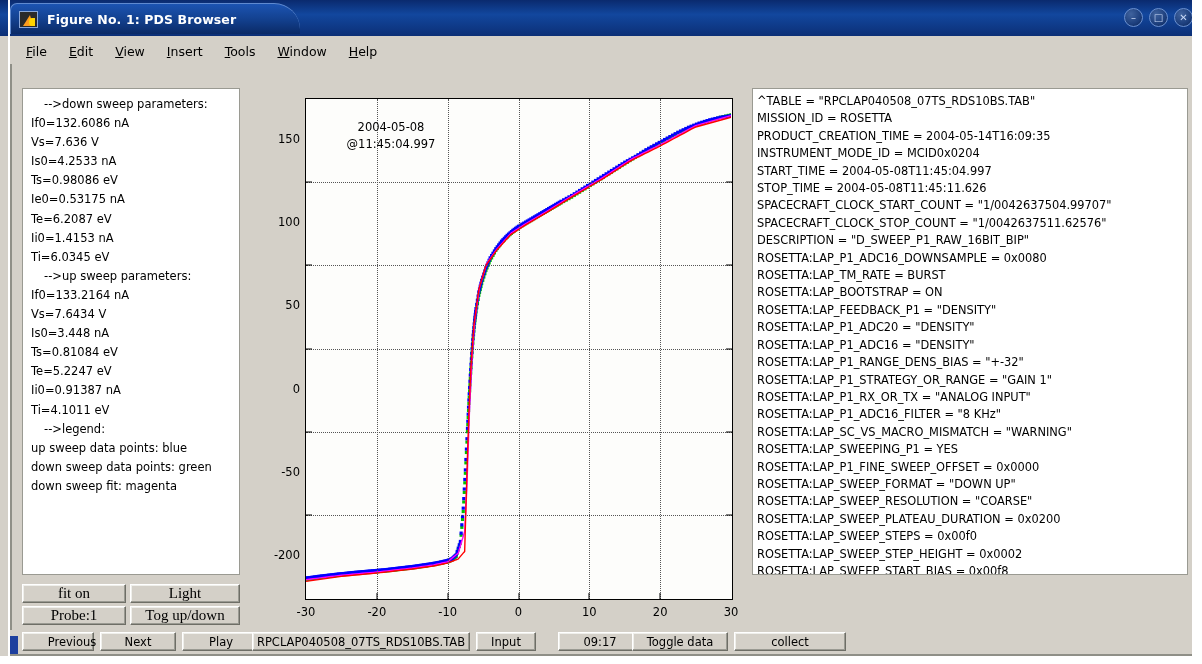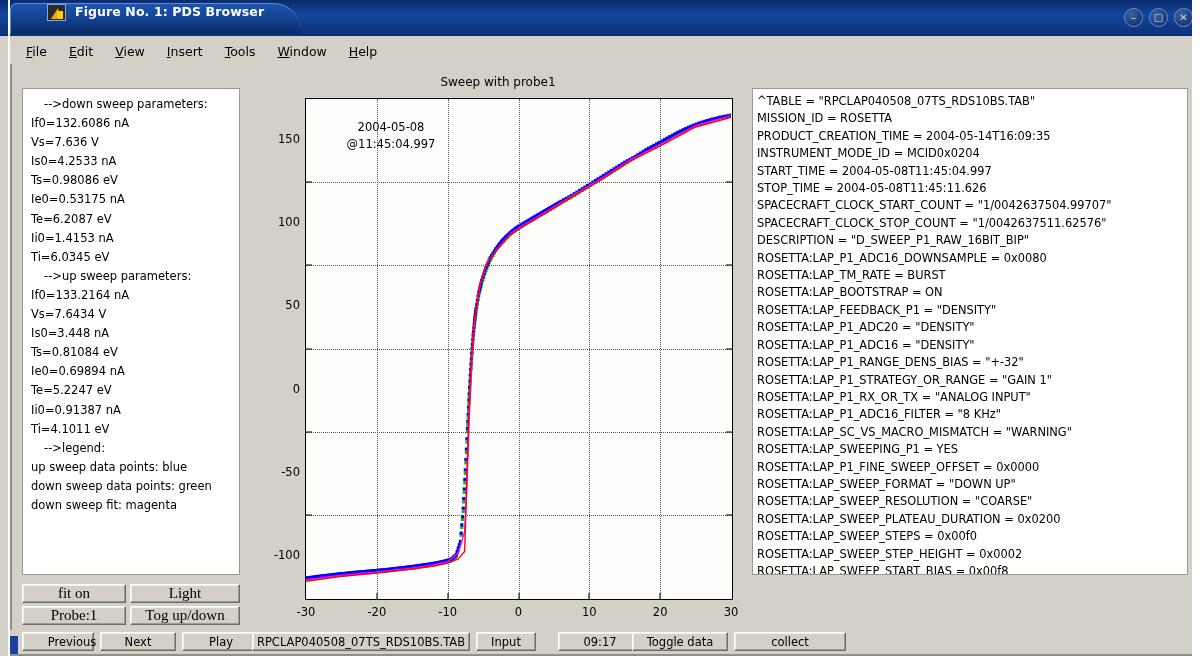--- a/index.html
+++ b/index.html
@@ -22,21 +22,21 @@
     background: linear-gradient(to bottom, #0a2a6e 0%, #12479e 40%, #0c2f76 100%);
   }
   .title-tab {
     position: absolute; left: 10px; top: 3px;
     height: 31px; width: 290px;
     background: linear-gradient(to bottom, #1c54b2 0%, #123f8c 55%, #0b2a66 100%);
     border-top-left-radius: 7px;
     border-top-right-radius: 26px;
     border-top: 1px solid #5f8ad0;
     border-left: 1px solid #5f8ad0;
-    display: flex;  padding-left: 28px;
+    display: flex; align-items: center;
   }
   .app-icon {
     margin-left: 8px; width: 19px; height: 17px;
     background: #2a2a2a; border: 1px solid #8aa7d8;
     position: relative; overflow: hidden;
     flex: 0 0 auto;
   }
   .app-icon::before {
     content: ""; position: absolute; left: 3px; top: 3px;
     width: 0; height: 0;
@@ -261,37 +261,35 @@
       <div class="p-line">Ts=0.98086 eV</div>
       <div class="p-line">Ie0=0.53175 nA</div>
       <div class="p-line">Te=6.2087 eV</div>
       <div class="p-line">Ii0=1.4153 nA</div>
       <div class="p-line">Ti=6.0345 eV</div>
       <div class="p-line p-head">--&gt;up sweep parameters:</div>
       <div class="p-line">If0=133.2164 nA</div>
       <div class="p-line">Vs=7.6434 V</div>
       <div class="p-line">Is0=3.448 nA</div>
       <div class="p-line">Ts=0.81084 eV</div>
-      <div class="p-line">Ie0=0.69894 nA</div>
       <div class="p-line">Te=5.2247 eV</div>
       <div class="p-line">Ii0=0.91387 nA</div>
       <div class="p-line">Ti=4.1011 eV</div>
       <div class="p-line p-head">--&gt;legend:</div>
       <div class="p-line">up sweep data points: blue</div>
       <div class="p-line">down sweep data points: green</div>
       <div class="p-line">down sweep fit: magenta</div>
     </div>
 
   <div class="lbtn" style="left:22px; top:584px; width:104px; height:19px;">fit on</div>
   <div class="lbtn" style="left:130px; top:584px; width:110px; height:19px;">Light</div>
   <div class="lbtn" style="left:22px; top:606px; width:104px; height:19px;">Probe:1</div>
   <div class="lbtn" style="left:130px; top:606px; width:110px; height:19px;">Tog up/down</div>
 
   <div class="plot-wrap">
-    <div class="chart-title">Sweep with probe1</div>
     <div class="axes" id="axes">
       <svg id="plot-svg" width="425" height="499" viewBox="0 0 425 499" style="position:absolute;left:0;top:0;">
           <g>
             <rect x="-1.60" y="479.10" width="3.2" height="3.2" fill="#00c000"></rect>
             <rect x="-0.18" y="478.85" width="3.2" height="3.2" fill="#00c000"></rect>
             <rect x="1.23" y="478.60" width="3.2" height="3.2" fill="#00c000"></rect>
             <rect x="2.65" y="478.35" width="3.2" height="3.2" fill="#00c000"></rect>
             <rect x="4.07" y="478.11" width="3.2" height="3.2" fill="#00c000"></rect>
             <rect x="5.48" y="477.90" width="3.2" height="3.2" fill="#00c000"></rect>
             <rect x="6.90" y="477.69" width="3.2" height="3.2" fill="#00c000"></rect>
@@ -843,21 +841,21 @@
           <g>
             <polyline points="0.00,482.37 3.54,481.87 7.08,481.37 10.63,480.87 14.17,480.37 17.71,479.87 21.25,479.37 24.79,478.87 28.33,478.37 31.88,477.88 35.42,477.38 38.96,477.04 42.50,476.71 46.04,476.38 49.58,476.05 53.13,475.71 56.67,475.38 60.21,475.05 63.75,474.72 67.29,474.38 70.83,474.05 74.38,473.65 77.92,473.25 81.46,472.85 85.00,472.45 88.54,472.05 92.08,471.65 95.63,471.26 99.17,470.86 102.71,470.46 106.25,470.06 108.38,469.76 110.50,469.46 112.63,469.16 114.75,468.86 116.88,468.56 119.00,468.26 121.13,467.96 123.25,467.66 125.38,467.36 127.50,467.06 128.92,466.76 130.33,466.47 131.75,466.17 133.17,465.87 134.58,465.57 136.00,465.27 137.42,464.97 138.83,464.67 140.25,464.37 141.67,464.07 142.73,463.65 143.79,463.24 144.85,462.82 145.92,462.41 146.98,461.99 148.04,461.57 149.10,461.16 150.17,460.74 151.23,460.33 152.29,459.91 152.93,459.16 153.57,458.41 154.20,457.67 154.84,456.92 155.48,456.17 156.12,455.42 156.75,454.67 157.39,453.92 158.03,453.18 158.67,452.43 158.81,447.44 158.95,442.45 159.09,437.46 159.23,432.47 159.38,427.48 159.52,422.49 159.66,417.50 159.80,412.51 159.94,407.52 160.08,402.53 160.22,397.87 160.37,393.21 160.51,388.55 160.65,383.90 160.79,379.24 160.93,374.58 161.08,369.93 161.22,365.27 161.36,360.61 161.50,355.95 161.64,351.63 161.78,347.30 161.93,342.98 162.07,338.65 162.21,334.33 162.35,330.01 162.49,325.68 162.63,321.36 162.78,317.03 162.92,312.71 163.13,308.05 163.34,303.39 163.55,298.73 163.77,294.08 163.98,289.42 164.19,284.76 164.40,280.11 164.62,275.45 164.83,270.79 165.04,266.13 165.33,262.14 165.61,258.15 165.89,254.16 166.18,250.17 166.46,246.17 166.74,242.18 167.02,238.19 167.31,234.20 167.59,230.21 167.87,226.21 168.37,222.64 168.87,219.06 169.36,215.48 169.86,211.91 170.35,208.33 170.85,204.76 171.35,201.18 171.84,197.60 172.34,194.03 172.83,190.45 173.54,188.04 174.25,185.63 174.96,183.22 175.67,180.80 176.38,178.39 177.08,175.98 177.79,173.57 178.50,171.16 179.21,168.75 179.92,166.33 180.98,164.84 182.04,163.34 183.10,161.84 184.17,160.35 185.23,158.85 186.29,157.35 187.35,155.85 188.42,154.36 189.48,152.86 190.54,151.36 191.96,149.78 193.38,148.20 194.79,146.62 196.21,145.04 197.63,143.46 199.04,141.88 200.46,140.30 201.88,138.72 203.29,137.14 204.71,135.56 206.13,134.65 207.54,133.73 208.96,132.82 210.38,131.90 211.79,130.99 213.21,130.07 214.63,129.16 216.04,128.24 217.46,127.33 218.88,126.41 221.00,125.17 223.13,123.92 225.25,122.67 227.38,121.42 229.50,120.18 231.63,118.93 233.75,117.68 235.87,116.43 238.00,115.19 240.12,113.94 242.96,112.19 245.79,110.45 248.63,108.70 251.46,106.95 254.29,105.21 257.13,103.46 259.96,101.71 262.79,99.97 265.63,98.22 268.46,96.47 271.29,94.81 274.13,93.15 276.96,91.48 279.79,89.82 282.62,88.16 285.46,86.49 288.29,84.83 291.13,83.17 293.96,81.50 296.79,79.84 299.63,78.01 302.46,76.18 305.29,74.35 308.13,72.52 310.96,70.69 313.79,68.86 316.63,67.03 319.46,65.20 322.29,63.37 325.13,61.54 327.96,60.13 330.79,58.72 333.63,57.30 336.46,55.89 339.29,54.47 342.13,53.06 344.96,51.65 347.79,50.23 350.63,48.82 353.46,47.40 357.00,45.49 360.54,43.58 364.08,41.67 367.63,39.75 371.17,37.84 374.71,35.93 378.25,34.02 381.79,32.10 385.33,30.19 388.87,28.28 392.49,27.28 396.10,26.28 399.71,25.28 403.32,24.28 406.94,23.29 410.55,22.29 414.16,21.29 417.78,20.29 421.39,19.29 425.00,18.30" fill="none" stroke="#ff0000" stroke-width="1.4"></polyline>
           </g>
         </svg>
       <div class="annot" id="chart-annotation" style="left: 30px; top: 20.2767px; width: 110px;">2004-05-08
 @11:45:04.997</div>
     <div class="ytick-label" style="top: 499px;">-150</div>
         <div class="gridline-h" style="top: 415.833px;"></div>
         <div class="ytick-mark" style="top: 415.833px;"></div>
         <div class="ytick-mark right" style="top: 415.833px;"></div>
-        <div class="ytick-label" style="top: 415.833px;">-100</div>
+        <div class="ytick-label" style="top: 415.833px;">-200</div>
         <div class="gridline-h" style="top: 332.667px;"></div>
         <div class="ytick-mark" style="top: 332.667px;"></div>
         <div class="ytick-mark right" style="top: 332.667px;"></div>
         <div class="ytick-label" style="top: 332.667px;">-50</div>
         <div class="gridline-h" style="top: 249.5px;"></div>
         <div class="ytick-mark" style="top: 249.5px;"></div>
         <div class="ytick-mark right" style="top: 249.5px;"></div>
         <div class="ytick-label" style="top: 249.5px;">0</div>
         <div class="gridline-h" style="top: 166.333px;"></div>
         <div class="ytick-mark" style="top: 166.333px;"></div>

